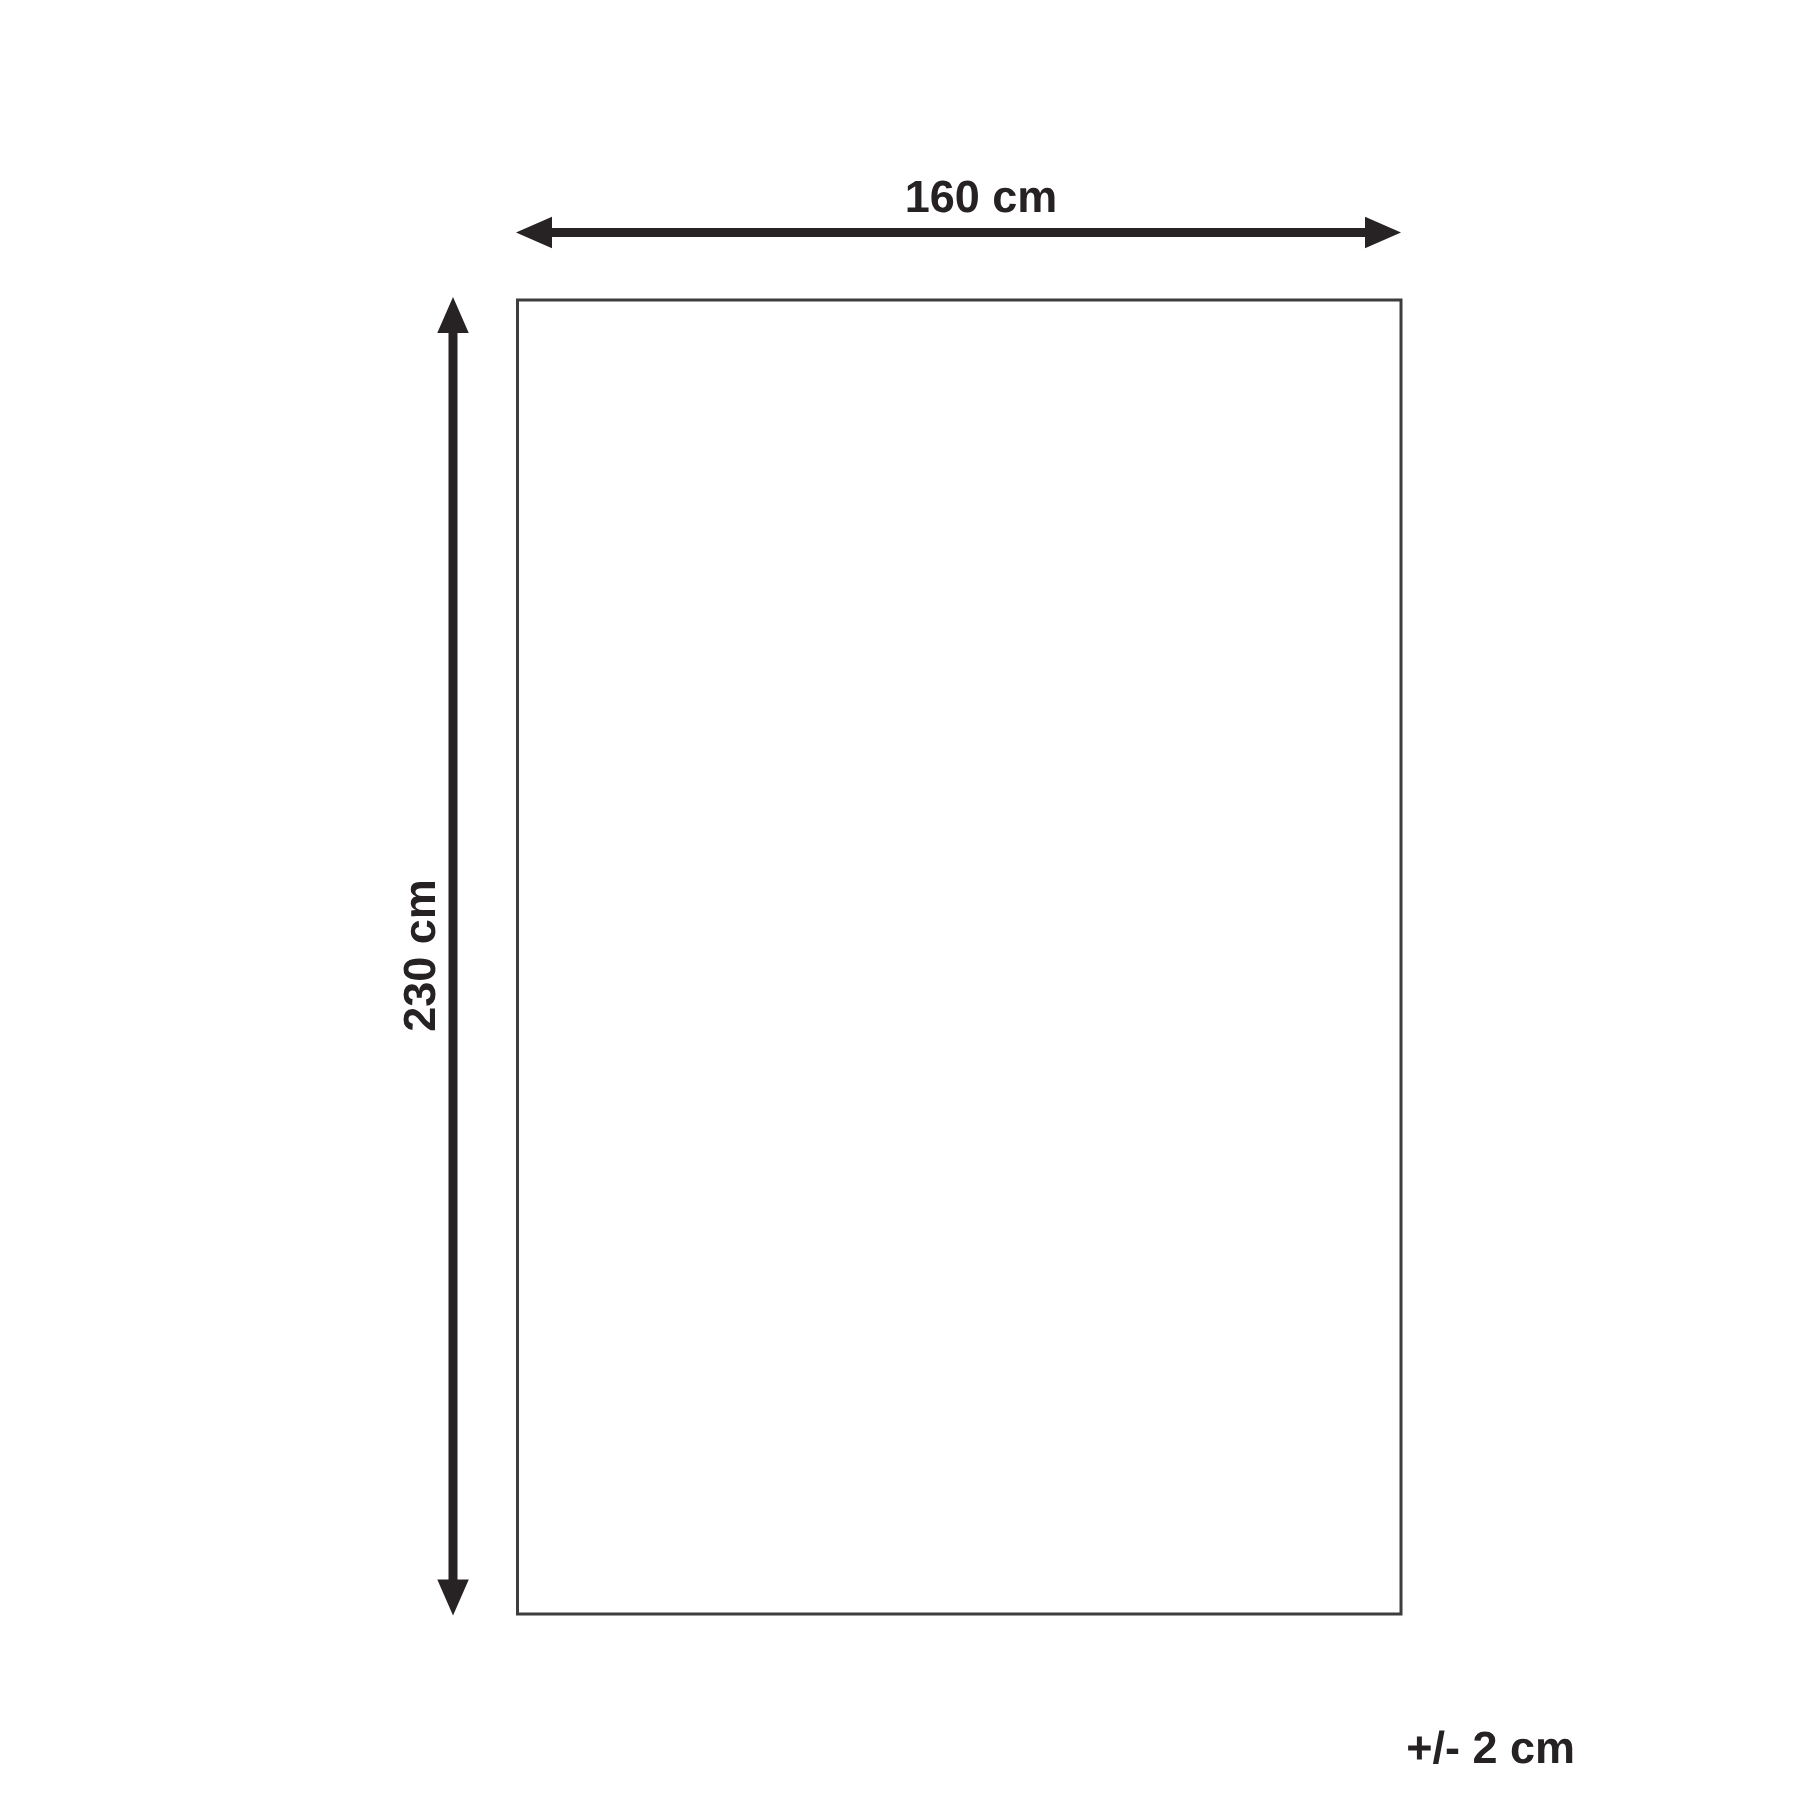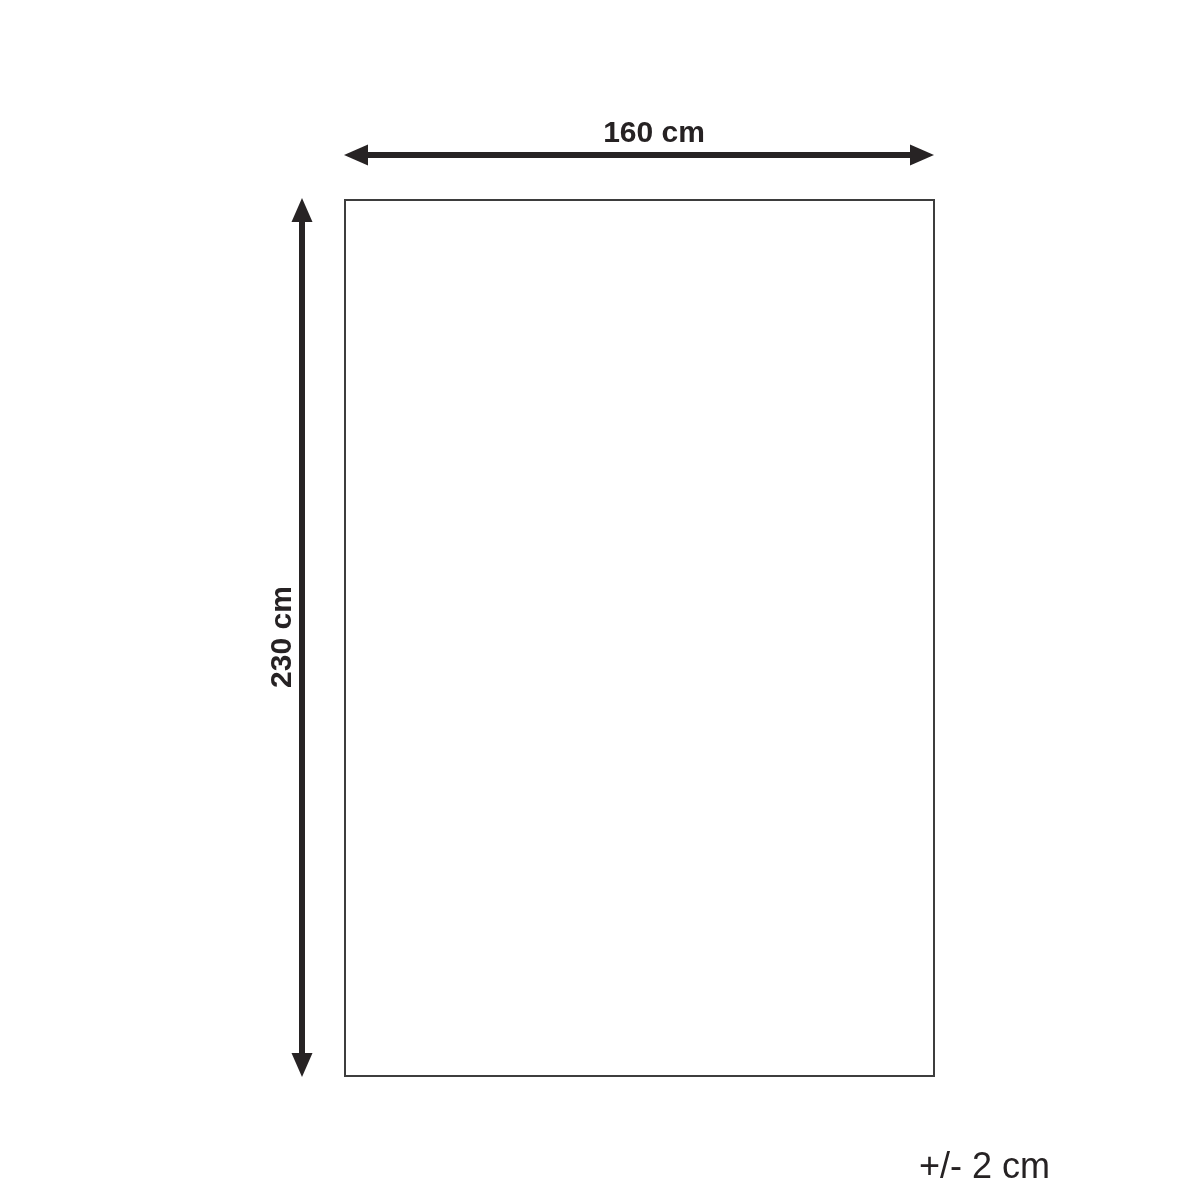--- a/index.html
+++ b/index.html
@@ -54,22 +54,22 @@
     line-height: 32px;
     text-align: center;
     transform: rotate(-90deg);
   }
   .tolerance-label {
     position: absolute;
     right: 150px; top: 1150px;
     height: 32px; line-height: 32px;
     text-align: right;
     color: var(--text_color);
-    font-size: 36px;
-    font-weight: normal;
+    font-size: 30px;
+    font-weight: bold;
     white-space: nowrap;
   }
 </style>
 </head>
 <body>
 
 <div class="canvas">
 
   <div class="product-outline"></div>
 

